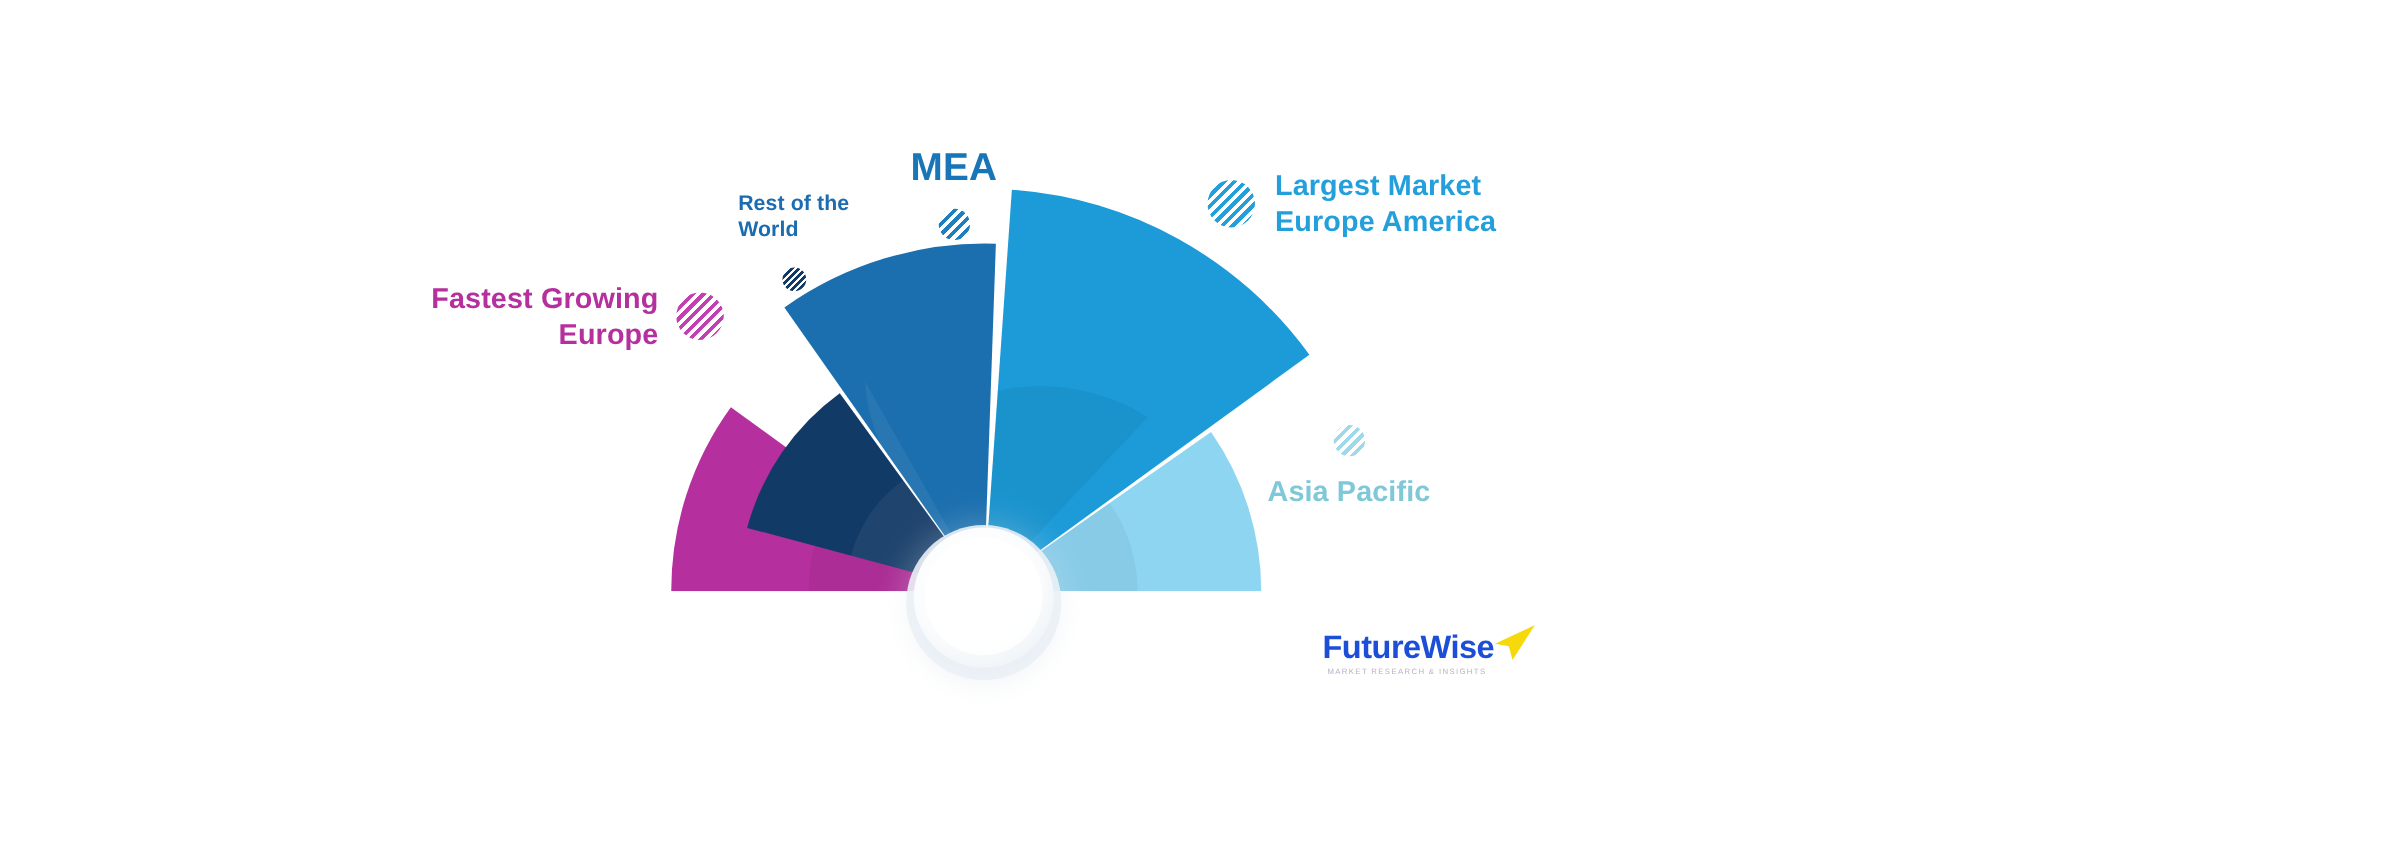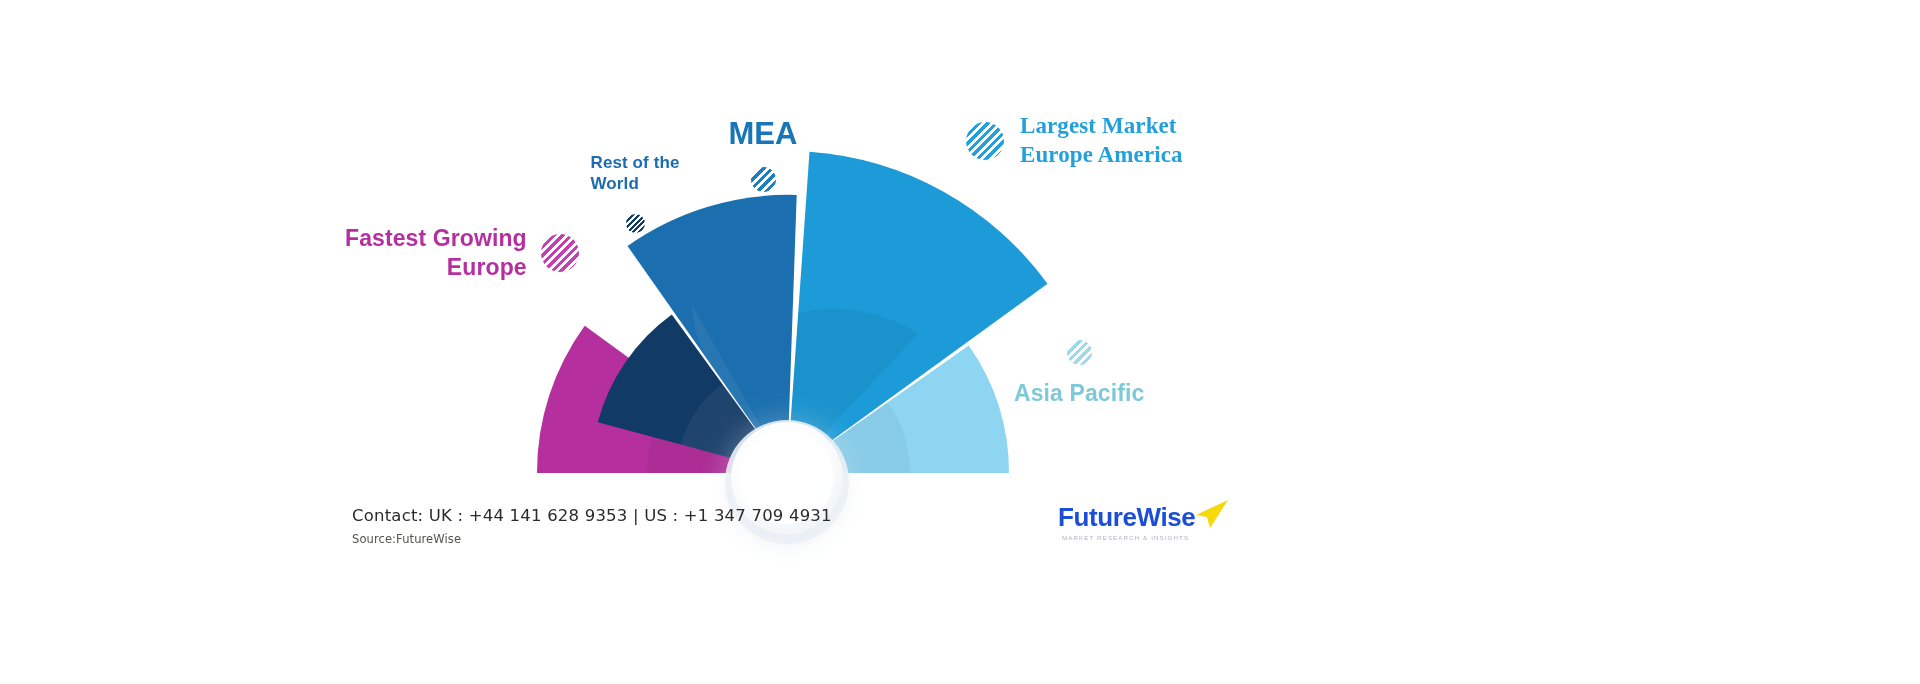--- a/index.html
+++ b/index.html
@@ -109,23 +109,22 @@
     text-align: center;
   }
   #label-mea .swatch {
     background-image: repeating-linear-gradient(
       -45deg, #1e7fc0 0 3px, #ffffff 3px 6px);
   }
 
   
   #label-na {
     left: 966px;
-    top: 112px;
+    top: 134px;
     gap: 16px;
-    font-family: Liberation Serif, serif;
   }
   #label-na .label-text {
     font-size: 23px;
     color: #23a0dc;
     text-align: left;
   }
   #label-na .swatch {
     background-image: repeating-linear-gradient(
       -45deg, #23a0dc 0 3px, #ffffff 3px 6px);
   }
@@ -327,24 +326,20 @@
     </div>
   </div>
 
   <div class="label-block" id="label-ap">
     <div class="swatch small"></div>
     <div class="label-text">
       <span>Asia Pacific</span>
     </div>
   </div>
 
-  <div id="footer">
-    <div id="contact-line">Contact:  UK :  +44 141 628 9353  |  US :  +1 347 709 4931</div>
-    <div id="source-line">Source:FutureWise</div>
-  </div>
 
   <div id="logo">
     <div id="logo-wordmark">FutureWise</div>
     <svg id="logo-arrow" width="42" height="34" viewBox="0 0 42 34">
       <path d="M40 2 L8 17 L19 19 L22 30 Z" fill="#f5d90a"></path>
     </svg>
     <div id="logo-tagline">MARKET RESEARCH &amp; INSIGHTS</div>
   </div>
 
 </div>

